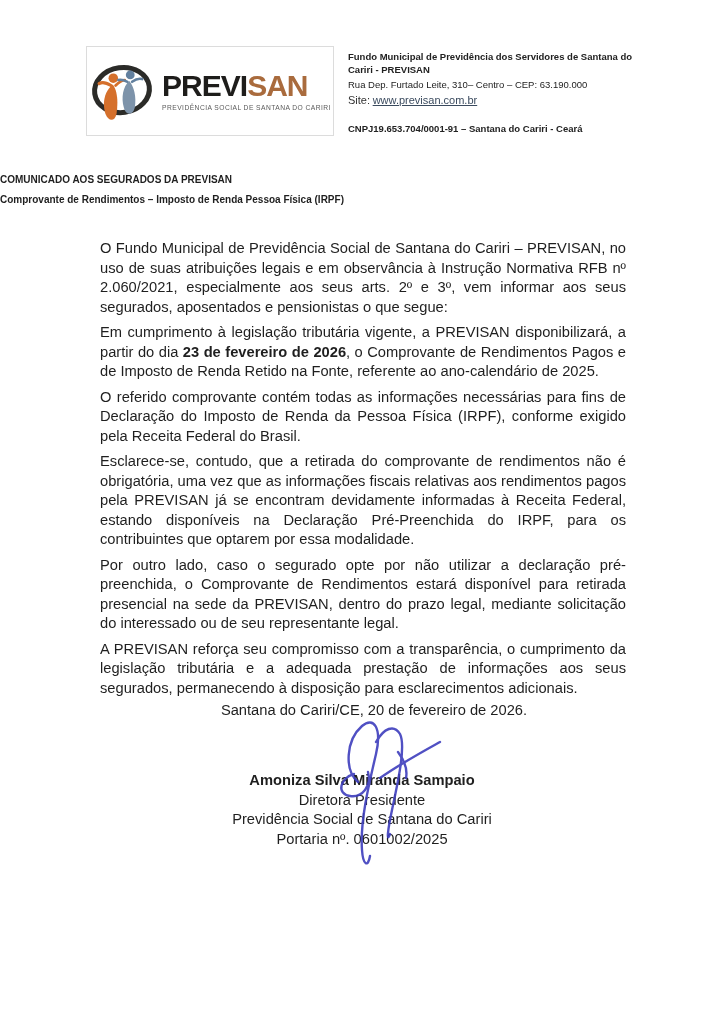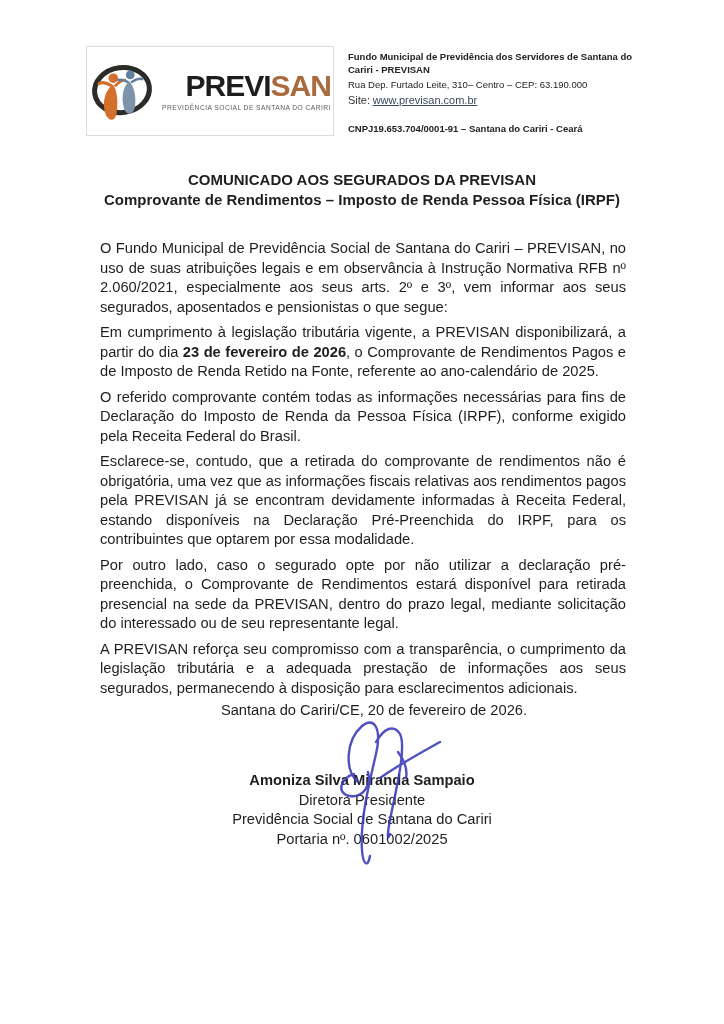--- a/index.html
+++ b/index.html
@@ -14,36 +14,36 @@
   }
   
   .header { position:absolute; top:46px; left:86px; display:flex; gap:14px; }
   .logo-box {
     width:248px; height:90px;
     border:1px solid #dcdcdc;
     display:flex; align-items:center; justify-content:center; gap:7px;
     box-sizing:border-box; background:#fff;
   }
   .emblem { width:66px; height:62px; flex:0 0 auto; }
-  .logo-text { display:flex; flex-direction:column;align-items:flex-end; }
+  .logo-text { display:flex; flex-direction:column; }
   .brand { font-size:30px; font-weight:bold; letter-spacing:-1px; line-height:1; white-space:nowrap; }
   .brand .previ { color:#1e1d1b; }
   .brand .san   { color:#a96b3d; }
   .tagline { font-size:6.7px; color:#5a5a5a; letter-spacing:0.45px; margin-top:3px; white-space:nowrap; }
   .org-info { width:292px; font-size:9.5px; line-height:1.4; padding-top:4px; color:#222; }
   .org-name { font-weight:bold; }
   .org-address { margin-top:1px; }
   .org-site { margin-top:2px; }
   .site-label { font-size:11px; color:#333; }
   .site-url { font-size:11px; color:#3a4a5e; text-decoration:underline; cursor:pointer; }
   .org-cnpj { font-weight:bold; margin-top:14px; }
   
   .title-block {
     position:absolute; top:170px; left:0; right:0;
-    text-align:center; font-weight:bold; font-size:15px; line-height:20px;
+    text-align:left; font-weight:bold; font-size:10px; line-height:20px;
   }
   
   .body-text {
     position:absolute; top:239px; left:100px; width:526px;
     font-size:14.7px; line-height:19.5px; text-align:justify;
   }
   .body-text p { margin:0 0 6px 0; }
   
   .dateline {
     position:absolute; top:702px; left:0; right:0;

